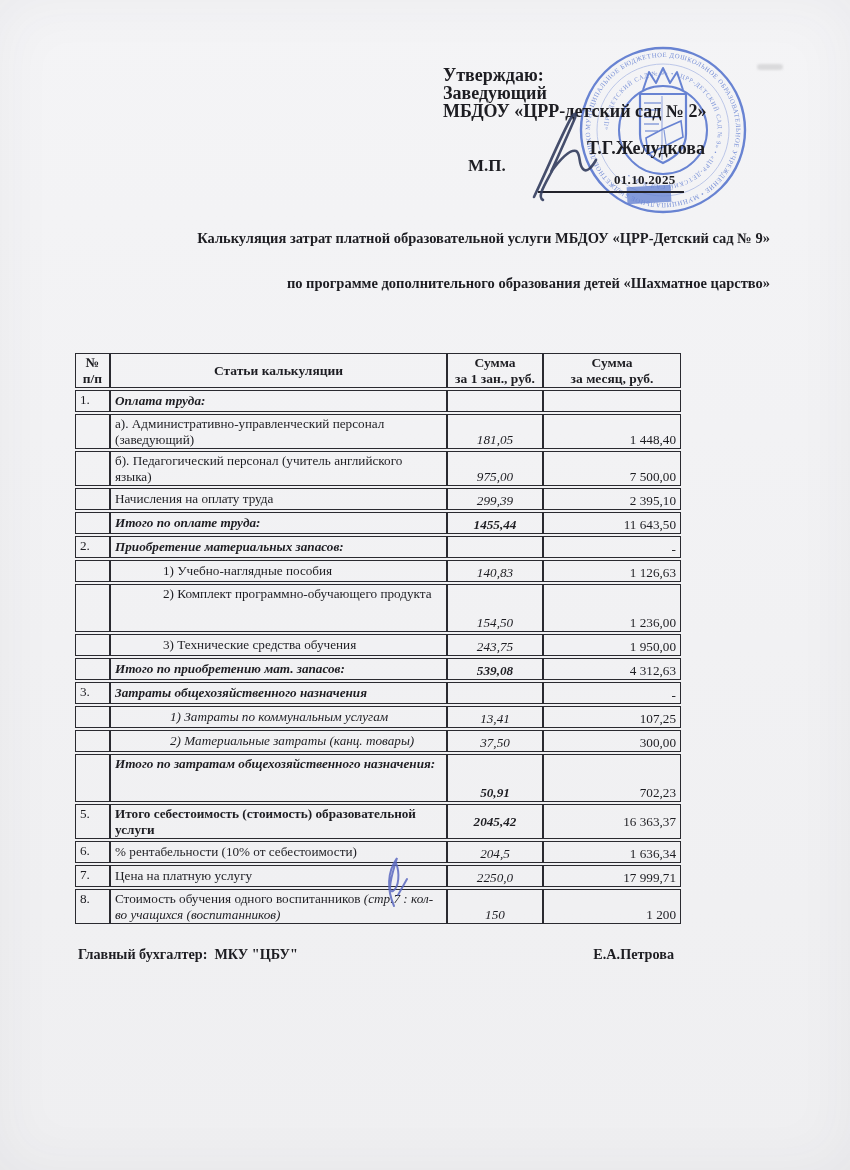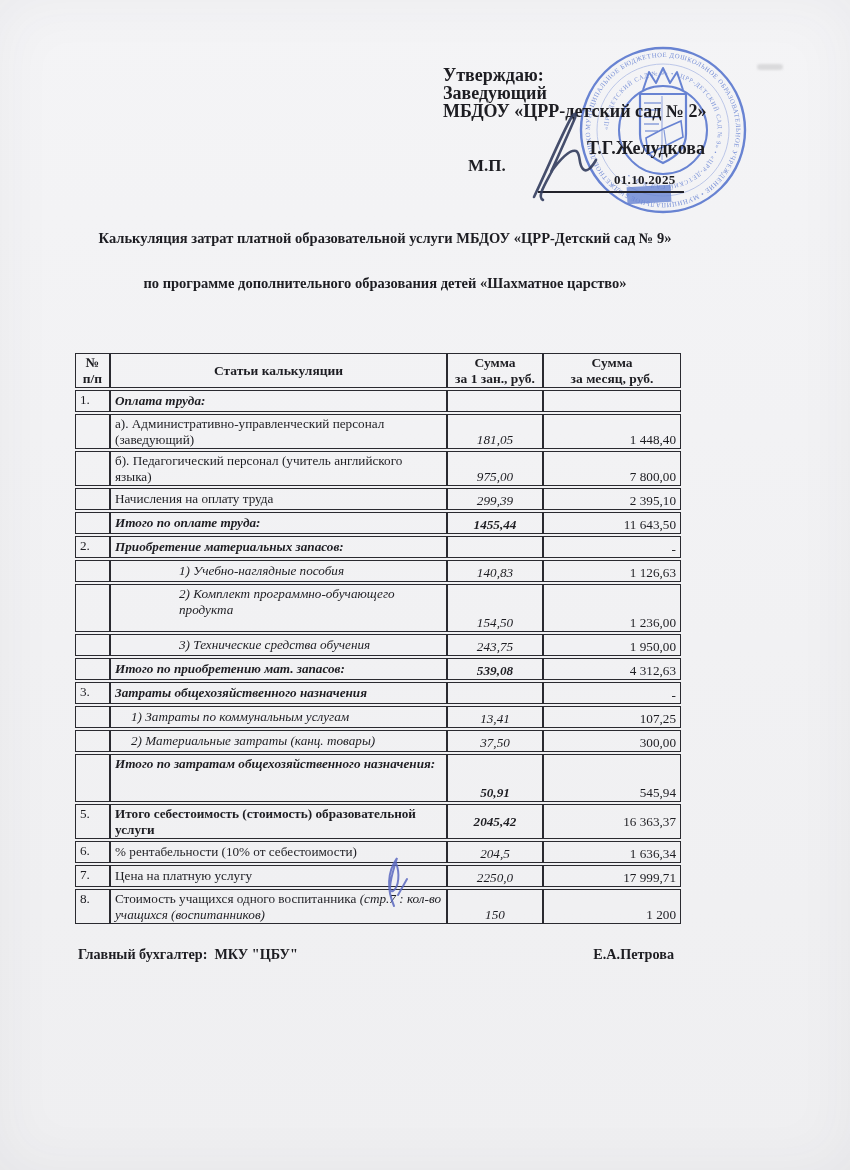--- a/index.html
+++ b/index.html
@@ -16,37 +16,37 @@
   .mp{position:absolute;left:468px;top:156px;z-index:3;font-weight:bold;font-size:17px;}
   .stamp-date{position:absolute;left:614px;top:172px;z-index:3;font-weight:bold;font-size:13px;letter-spacing:.3px;}
   .date-underline{position:absolute;left:538px;top:191px;width:146px;border-top:2.2px solid #23232b;z-index:3;}
   .smudge{position:absolute;left:757px;top:64px;width:26px;height:6px;background:#c6c6c8;border-radius:3px;opacity:.55;filter:blur(1px);}
   
   .stamp{position:absolute;left:543px;top:10px;z-index:1;opacity:.82;}
   .stamp *{vector-effect:non-scaling-stroke;}
   
   .ink{position:absolute;left:0;top:0;z-index:4;pointer-events:none;}
   
-  .doc-title{position:absolute;left:0;top:230px;width:770px;text-align:center;font-weight:bold;font-size:14.5px;z-index:2;}
+  .doc-title{position:absolute;left:0;top:230px;width:770px;text-align:right;font-weight:bold;font-size:14.5px;z-index:2;}
   .doc-title .t2{margin-top:28px;}
   
   .table-zone{position:absolute;left:75px;top:351px;width:610px;z-index:2;}
   table.calc{border-collapse:separate;border-spacing:0 2px;width:606px;table-layout:fixed;font-size:13.2px;line-height:15.5px;}
   table.calc td,table.calc th{border:1.6px solid #2a2a30;padding:1px 4px;overflow:hidden;}
   thead th{font-weight:bold;text-align:center;vertical-align:middle;padding:3px 2px;font-size:13.5px;}
   td.c-num{text-align:left;padding-left:9px;vertical-align:top;}
   td.c-label{text-align:left;vertical-align:middle;}
   td.c-pl{text-align:center;font-style:italic;vertical-align:bottom;padding-bottom:2px;}
   td.c-pm{text-align:right;padding-right:5px;vertical-align:bottom;padding-bottom:2px;}
   tr.r-section td.c-label,tr.r-total td.c-label{font-weight:bold;font-style:italic;}
   tr.r-total td.c-pl{font-weight:bold;}
   tr.r-result td.c-label{font-weight:bold;}
   tr.r-result td.c-pl{font-weight:bold;margin-left:44px;}
-  tr.r-subitem td.c-label{padding-left:68px;font-style:italic;}
-  tr.r-subitem3 td.c-label{padding-left:20px;font-style:italic;}
+  tr.r-subitem td.c-label{padding-left:52px;}
+  tr.r-subitem3 td.c-label{padding-left:59px;font-style:italic;}
   tr.r-tall td{height:44px;}
   tr.r-tall td.c-label,tr.r-vtop td.c-label{vertical-align:top;}
   tr.r-vmiddle td.c-pl,tr.r-vmiddle td.c-pm{vertical-align:middle;}
   tr td{height:18px;}
   .lbl-it{font-style:italic;}
   
   .footer-line{margin-top:20px;margin-left:3px;width:606px;display:flex;align-items:flex-start;font-weight:bold;font-size:14.2px;}
   .footer-accountant{white-space:pre;}
   .footer-name{margin-left:auto;margin-right:10px;}
 </style>
@@ -147,21 +147,21 @@
           <tr class="r-item">
     <td class="c-num"></td>
     <td class="c-label"><span class="lbl-main">а). Административно-управленческий персонал (заведующий)</span><span class="lbl-it"></span></td>
     <td class="c-pl">181,05</td>
     <td class="c-pm">1 448,40</td>
   </tr>
           <tr class="r-item">
     <td class="c-num"></td>
     <td class="c-label"><span class="lbl-main">б). Педагогический персонал (учитель английского языка)</span><span class="lbl-it"></span></td>
     <td class="c-pl">975,00</td>
-    <td class="c-pm">7 800,00</td>
+    <td class="c-pm">7 500,00</td>
   </tr>
           <tr class="r-item">
     <td class="c-num"></td>
     <td class="c-label"><span class="lbl-main">Начисления на оплату труда</span><span class="lbl-it"></span></td>
     <td class="c-pl">299,39</td>
     <td class="c-pm">2 395,10</td>
   </tr>
           <tr class="r-total">
     <td class="c-num"></td>
     <td class="c-label"><span class="lbl-main">Итого по оплате труда:</span><span class="lbl-it"></span></td>
@@ -213,21 +213,21 @@
           <tr class="r-subitem3">
     <td class="c-num"></td>
     <td class="c-label"><span class="lbl-main">2)   Материальные затраты (канц. товары)</span><span class="lbl-it"></span></td>
     <td class="c-pl">37,50</td>
     <td class="c-pm">300,00</td>
   </tr>
           <tr class="r-total r-tall">
     <td class="c-num"></td>
     <td class="c-label"><span class="lbl-main">Итого по затратам общехозяйственного назначения:</span><span class="lbl-it"></span></td>
     <td class="c-pl">50,91</td>
-    <td class="c-pm">545,94</td>
+    <td class="c-pm">702,23</td>
   </tr>
           <tr class="r-result r-vmiddle">
     <td class="c-num">5.</td>
     <td class="c-label"><span class="lbl-main">Итого себестоимость (стоимость) образовательной услуги</span><span class="lbl-it"></span></td>
     <td class="c-pl">2045,42</td>
     <td class="c-pm">16 363,37</td>
   </tr>
           <tr class="r-plain">
     <td class="c-num">6.</td>
     <td class="c-label"><span class="lbl-main">% рентабельности  (10% от себестоимости)</span><span class="lbl-it"></span></td>
@@ -235,21 +235,21 @@
     <td class="c-pm">1 636,34</td>
   </tr>
           <tr class="r-plain">
     <td class="c-num">7.</td>
     <td class="c-label"><span class="lbl-main">Цена на платную услугу</span><span class="lbl-it"></span></td>
     <td class="c-pl">2250,0</td>
     <td class="c-pm">17 999,71</td>
   </tr>
           <tr class="r-plain r-vtop">
     <td class="c-num">8.</td>
-    <td class="c-label"><span class="lbl-main">Стоимость учащихся одного воспитанника </span><span class="lbl-it">(стр.7 : кол-во учащихся (воспитанников)</span></td>
+    <td class="c-label"><span class="lbl-main">Стоимость обучения одного воспитанников </span><span class="lbl-it">(стр.7 : кол-во учащихся (воспитанников)</span></td>
     <td class="c-pl">150</td>
     <td class="c-pm">1 200</td>
   </tr>
         </tbody>
     </table>
 
     <div class="footer-line">
       <span class="footer-accountant">Главный бухгалтер:  МКУ "ЦБУ"</span>
       <span class="footer-name">Е.А.Петрова</span>
     </div>

